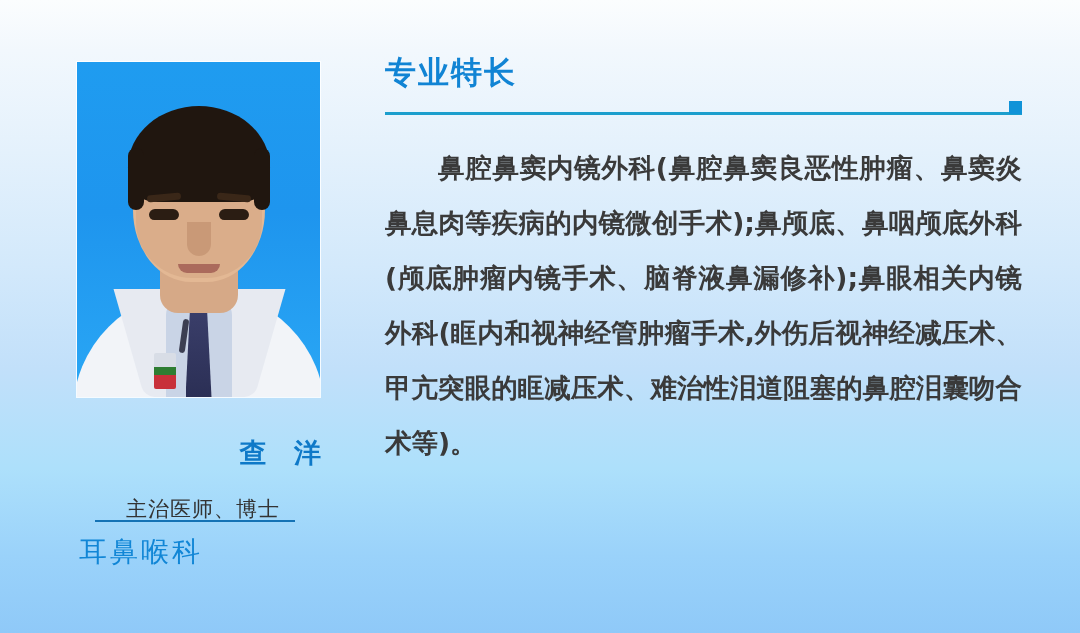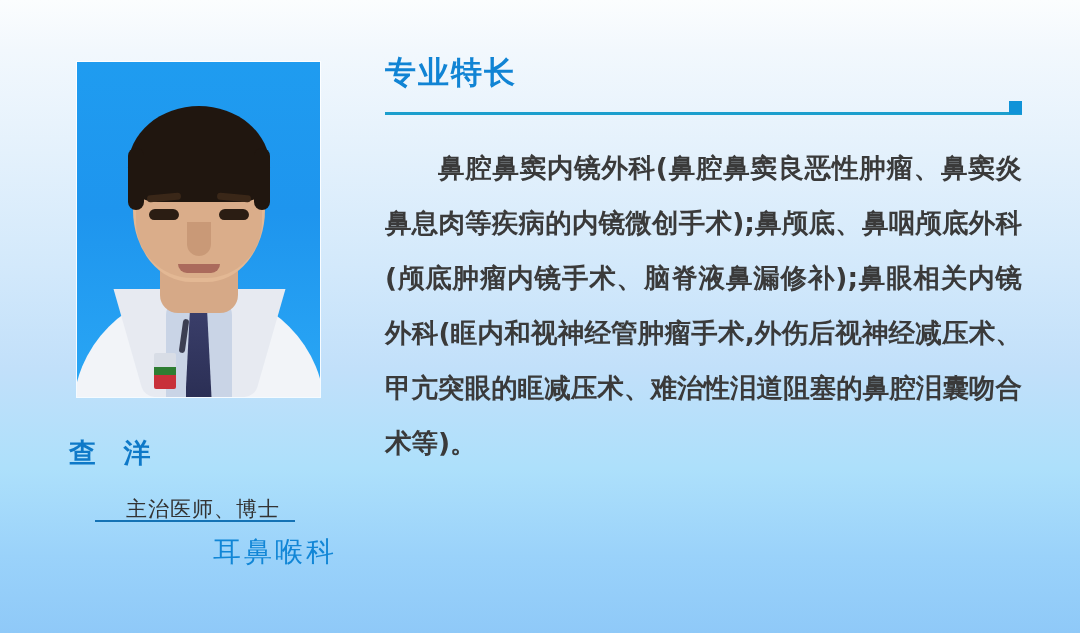--- a/index.html
+++ b/index.html
@@ -210,21 +210,21 @@
     background: #3c3f52;
     border-radius: 3px;
     transform: rotate(8deg);
   }
 
   .name {
     position: absolute;
     left: 0;
     top: 375px;
     width: 270px;
-    text-align: left;
+    text-align: right;
     font-size: 27px;
     font-weight: bold;
     letter-spacing: 9px;
     text-indent: 9px;
     color: #0e79c8;
     line-height: 1.2;
   }
   .credentials {
     position: absolute;
     left: 8px;
@@ -240,24 +240,24 @@
   .divider {
     position: absolute;
     left: 35px;
     top: 458px;
     width: 200px;
     height: 2px;
     background: #1573b5;
   }
   .department {
     position: absolute;
-    left: 7px;
+    left: 16px;
     top: 470px;
     width: 270px;
-    text-align: right;
+    text-align: left;
     font-size: 28px;
     color: #1186d6;
     letter-spacing: 3px;
     text-indent: 3px;
     line-height: 1.45;
   }
 
   
   .content {
     position: absolute;

